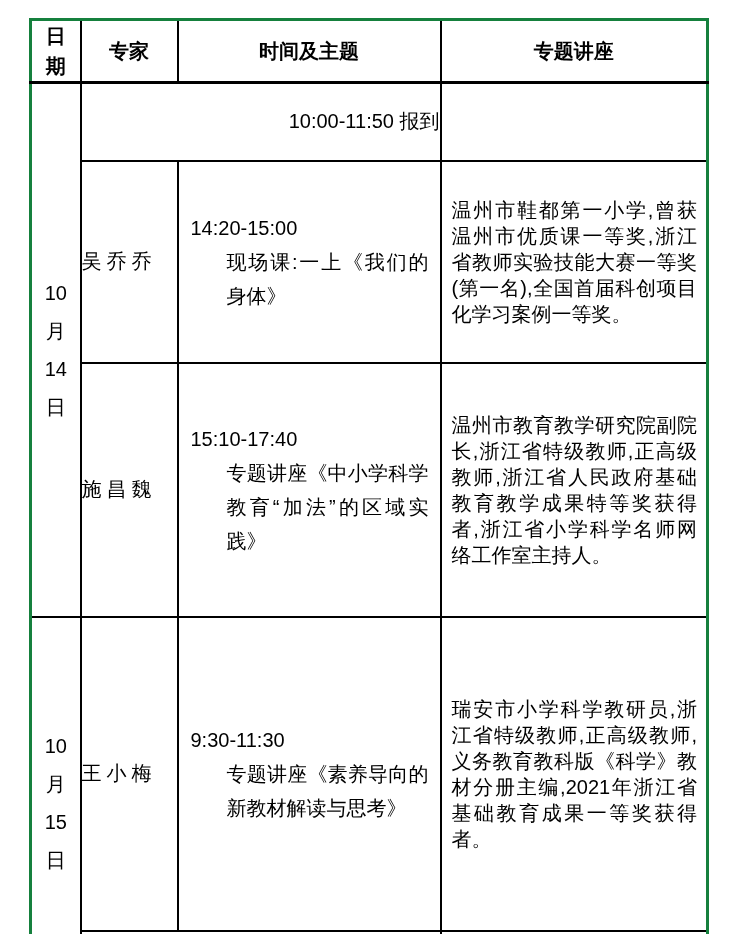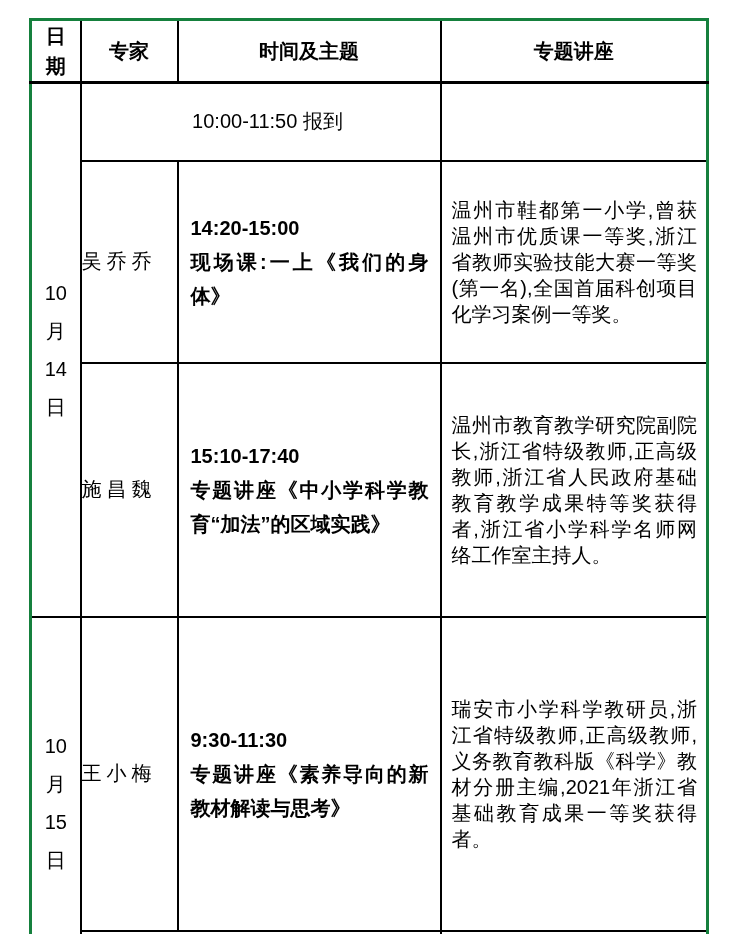--- a/index.html
+++ b/index.html
@@ -42,31 +42,31 @@
     text-align: center;
   }
   td.date-cell { text-align: center; margin-left: 48px; }
   td.date-cell .vert-wrap { line-height: 38px; }
   td.name-cell {
     text-align: left;
     letter-spacing: 5px;
   }
   td.span-cell {
     padding-left: 14px;
-    text-align: center;
+    text-align: right;
   }
   td.tt-cell {
     padding: 0 11px 0 12px;
     line-height: 34px;
-    font-weight: bold;
   }
   td.tt-cell .topic {
     text-align: justify;
     text-justify: inter-character;
     text-align-last: left;
+    margin-left: 36px;
   }
   td.intro-cell {
     padding: 0 9px 0 10px;
     line-height: 26px;
     text-align: justify;
     text-justify: inter-character;
     text-align-last: left;
   }
   tr.r-checkin td { height: 78px; }
   tr.r-s1 td { height: 202px; }

